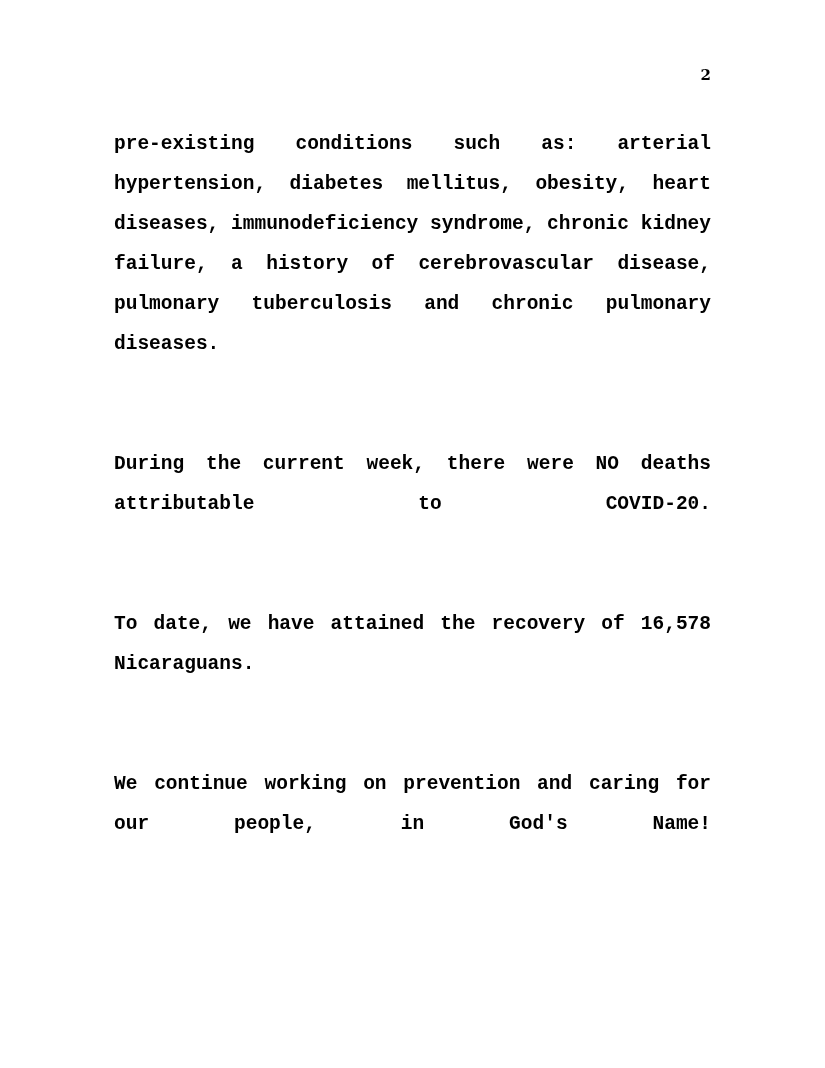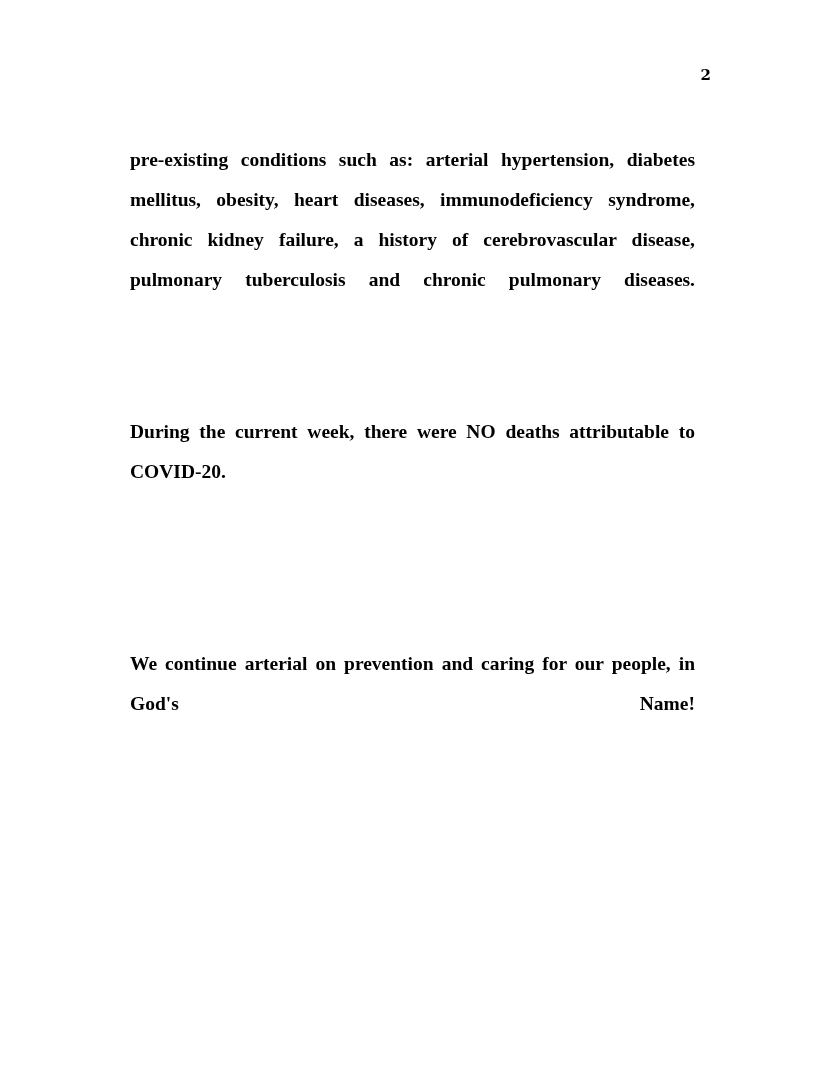--- a/index.html
+++ b/index.html
@@ -34,27 +34,27 @@
     font-size: 15px;
     line-height: 18px;
   }
   .content {
     position: absolute;
     top: 124px;
     left: 114px;
     width: 597px;
   }
   .para {
-    font-family: Liberation Serif, serif;
+    font-family: Liberation Mono, monospace;
     font-weight: bold;
     font-size: 19.5px;
     line-height: 40px;
     text-align: justify;
     letter-spacing: 0px;
-    margin: 16px;
+    margin: 0;
     white-space: normal;
   }
   .para::after {
     content: "";
     display: inline-block;
     width: 100%;
   }
   .gap {
     height: 40px;
   }
@@ -69,19 +69,20 @@
   <div class="content">
 
     <p class="para">pre-existing conditions such as: arterial hypertension, diabetes mellitus, obesity, heart diseases, immunodeficiency syndrome, chronic kidney failure, a history of cerebrovascular disease, pulmonary tuberculosis and chronic pulmonary diseases.</p>
 
     <div class="gap"></div>
 
     <p class="para">During the current week, there were NO deaths attributable to COVID-20.</p>
 
     <div class="gap"></div>
 
+    <p class="para">To date, we have attained the recovery of 16,578 Nicaraguans.</p>
 
     <div class="gap"></div>
 
-    <p class="para">We continue arterial on prevention and caring for our people, in God's Name!</p>
+    <p class="para">We continue working on prevention and caring for our people, in God's Name!</p>
 
   </div>
 </div>
 
 </body></html>

